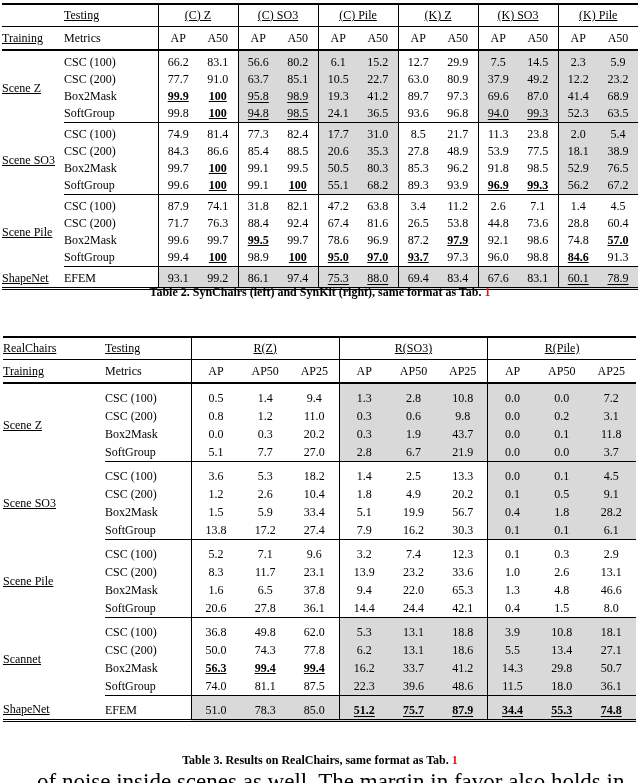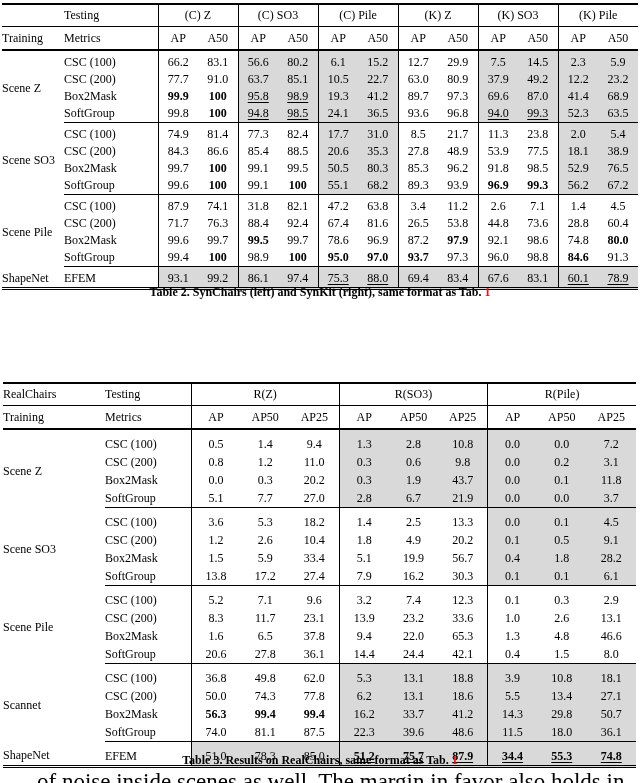--- a/index.html
+++ b/index.html
@@ -3,31 +3,31 @@
 <meta charset="utf-8">
 <style>
   html,body{margin:0;padding:0;}
   body{
     width:640px;height:783px;background:#ffffff;color:#000;
     font-family:"Liberation Serif","DejaVu Serif",serif;
     position:relative;overflow:hidden;
   }
   .tblwrap{position:absolute;}
   .t1wrap{top:3px;left:2px;width:636px;}
-  .t2wrap{top:336px;left:3px;width:633px;margin-top:46px;}
+  .t2wrap{top:336px;left:3px;width:633px;}
   table.tbl{border-collapse:collapse;table-layout:fixed;width:100%;font-size:12px;}
   table.tbl th,table.tbl td{padding:0;font-weight:normal;white-space:nowrap;vertical-align:middle;}
   tr.hr1 th{border-top:2px solid #000;border-bottom:1px solid #000;height:21px;}
   tr.hr2 th{border-bottom:2px solid #000;height:22px;}
   .tl{text-align:left;padding-left:8px;}
   .g{text-align:center;}
   .gl{border-left:1px solid #000;}
   .num{text-align:center;}
   .sh{background:#d9d9d9;}
-  .bold{font-weight:bold;}
+  .bold{font-weight:bold;text-decoration:underline;}
   .u{text-decoration:underline;text-underline-offset:2px;}
   tr.bend td{border-bottom:1px solid #000;}
   tr.last td{border-bottom:3px double #000;}
   tr.bstart td{padding-top:3px;}
   tr.bstart3 td{padding-top:5px;}
   #table1 td{height:17px;}
   #table2 td{height:18px;}
   tr.foot td{height:21px;}
   .caption{position:absolute;left:0;width:100%;text-align:center;font-size:12px;font-weight:bold;}
   .cap1{top:285px;}
@@ -247,21 +247,21 @@
           <td class="num"><span>99.7</span></td>
           <td class="num gl"><span class="bold">99.5</span></td>
           <td class="num"><span>99.7</span></td>
           <td class="num gl"><span>78.6</span></td>
           <td class="num"><span>96.9</span></td>
           <td class="num gl"><span>87.2</span></td>
           <td class="num"><span class="bold">97.9</span></td>
           <td class="num gl"><span>92.1</span></td>
           <td class="num"><span>98.6</span></td>
           <td class="num gl"><span>74.8</span></td>
-          <td class="num"><span class="bold">80.0</span></td>
+          <td class="num"><span class="bold">57.0</span></td>
         </tr>
         <tr class="bend">
           <td class="tl">SoftGroup</td>
           <td class="num gl"><span>99.4</span></td>
           <td class="num"><span class="bold">100</span></td>
           <td class="num gl"><span>98.9</span></td>
           <td class="num"><span class="bold">100</span></td>
           <td class="num gl"><span class="bold">95.0</span></td>
           <td class="num"><span class="bold">97.0</span></td>
           <td class="num gl"><span class="bold">93.7</span></td>

